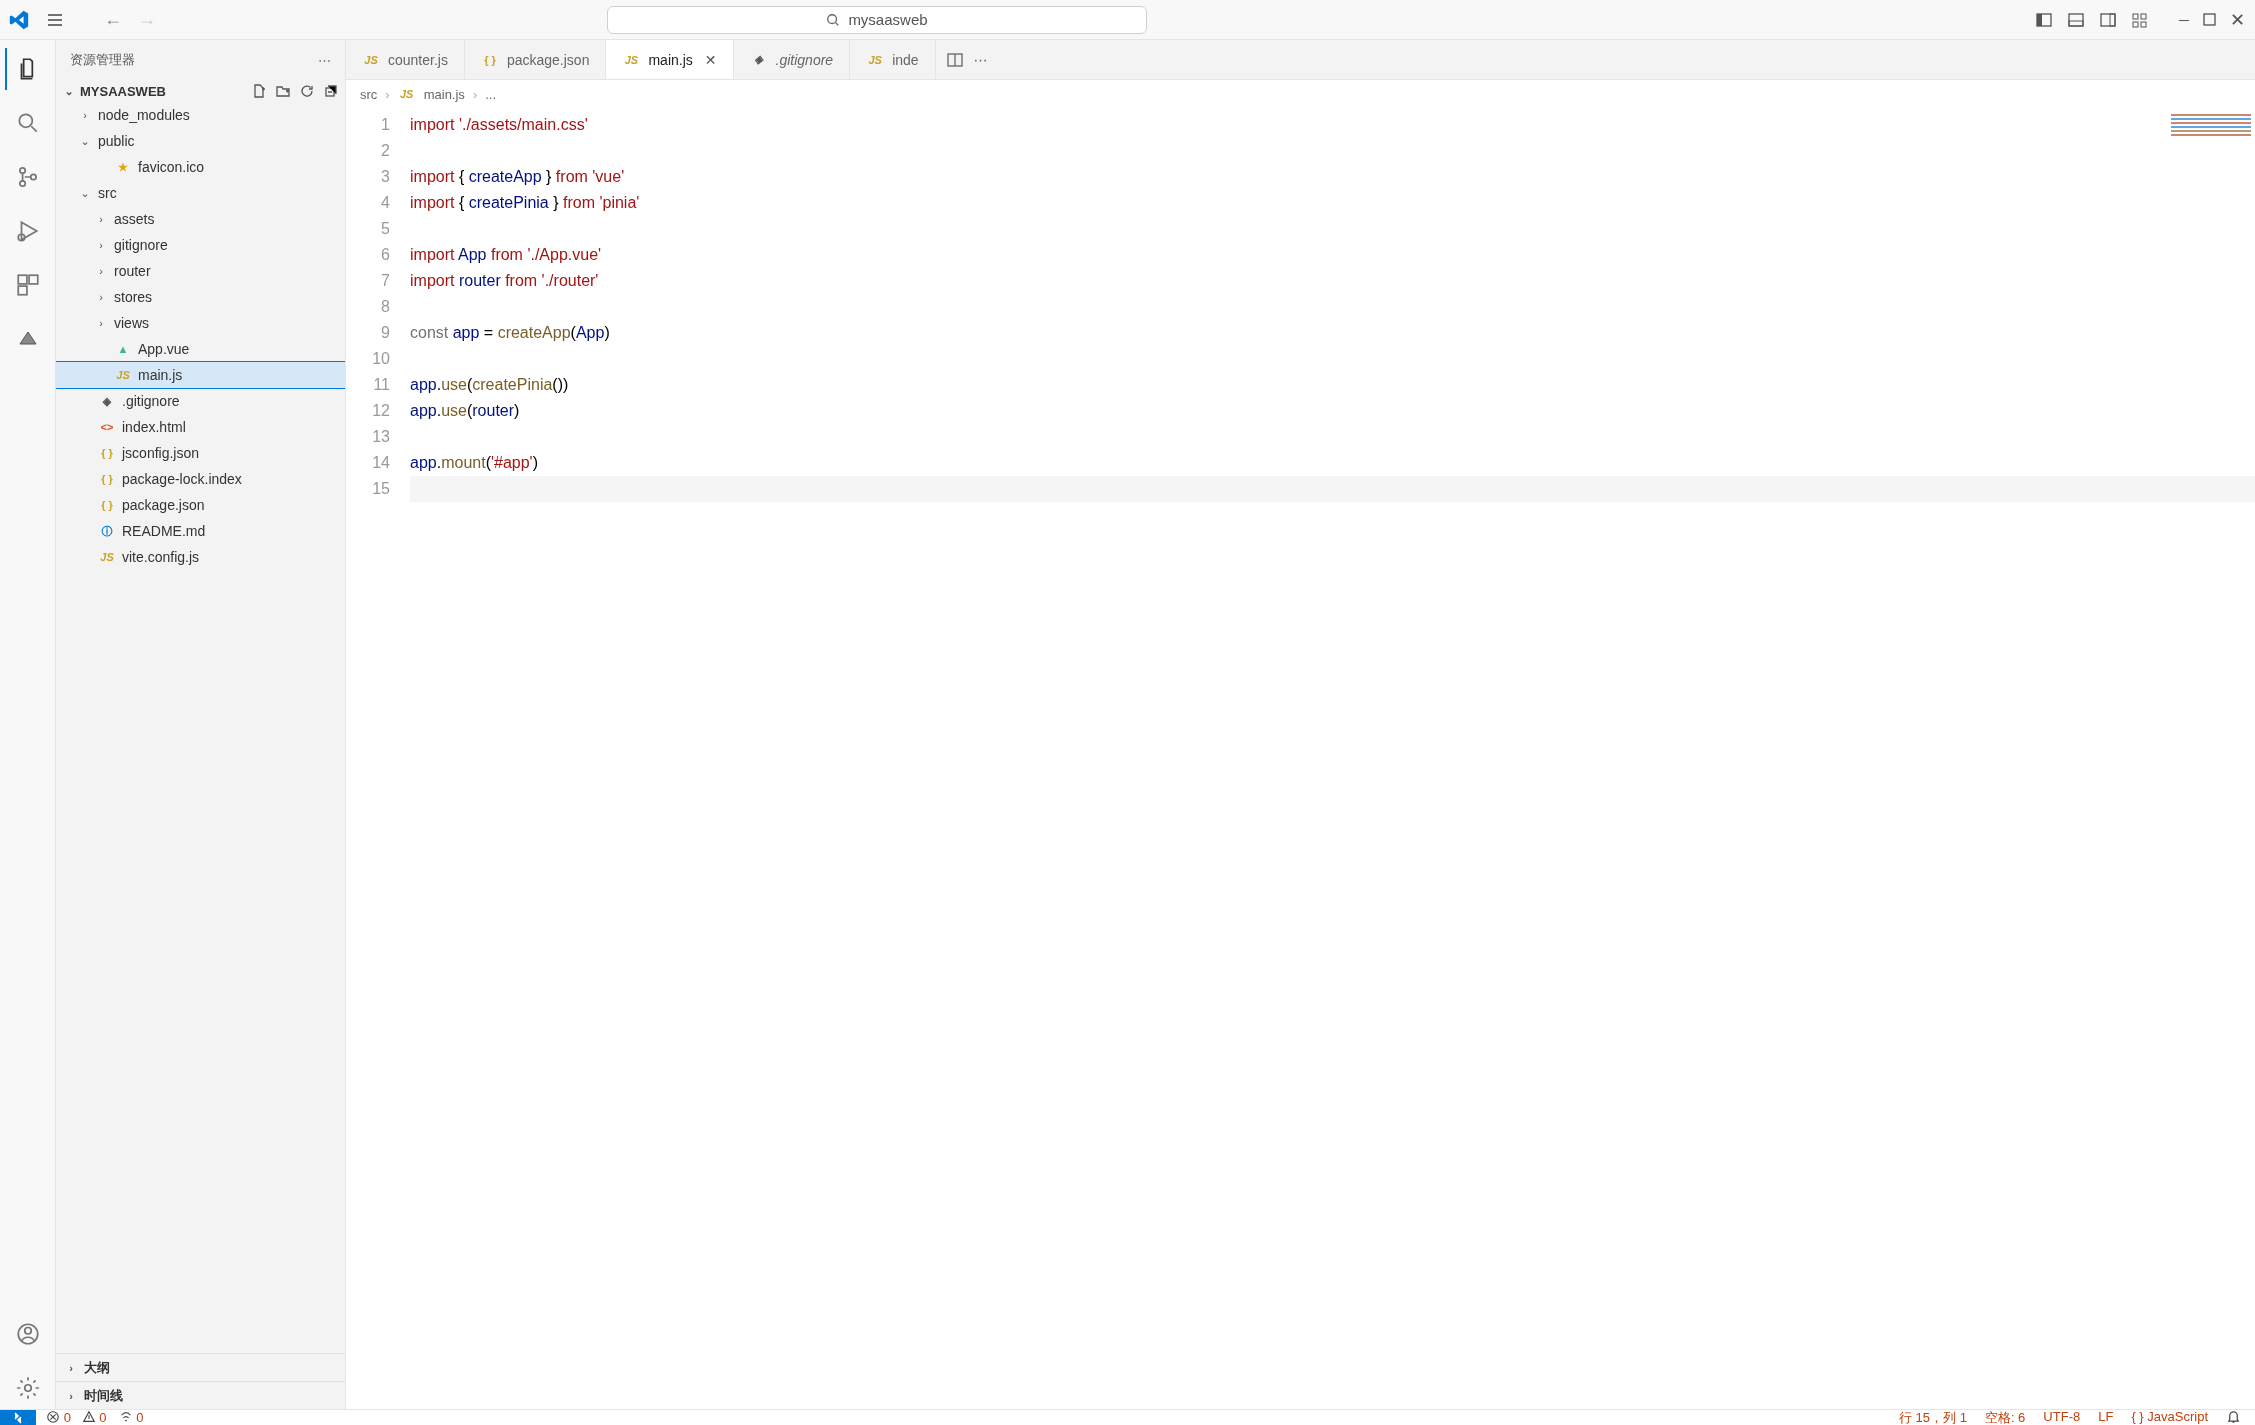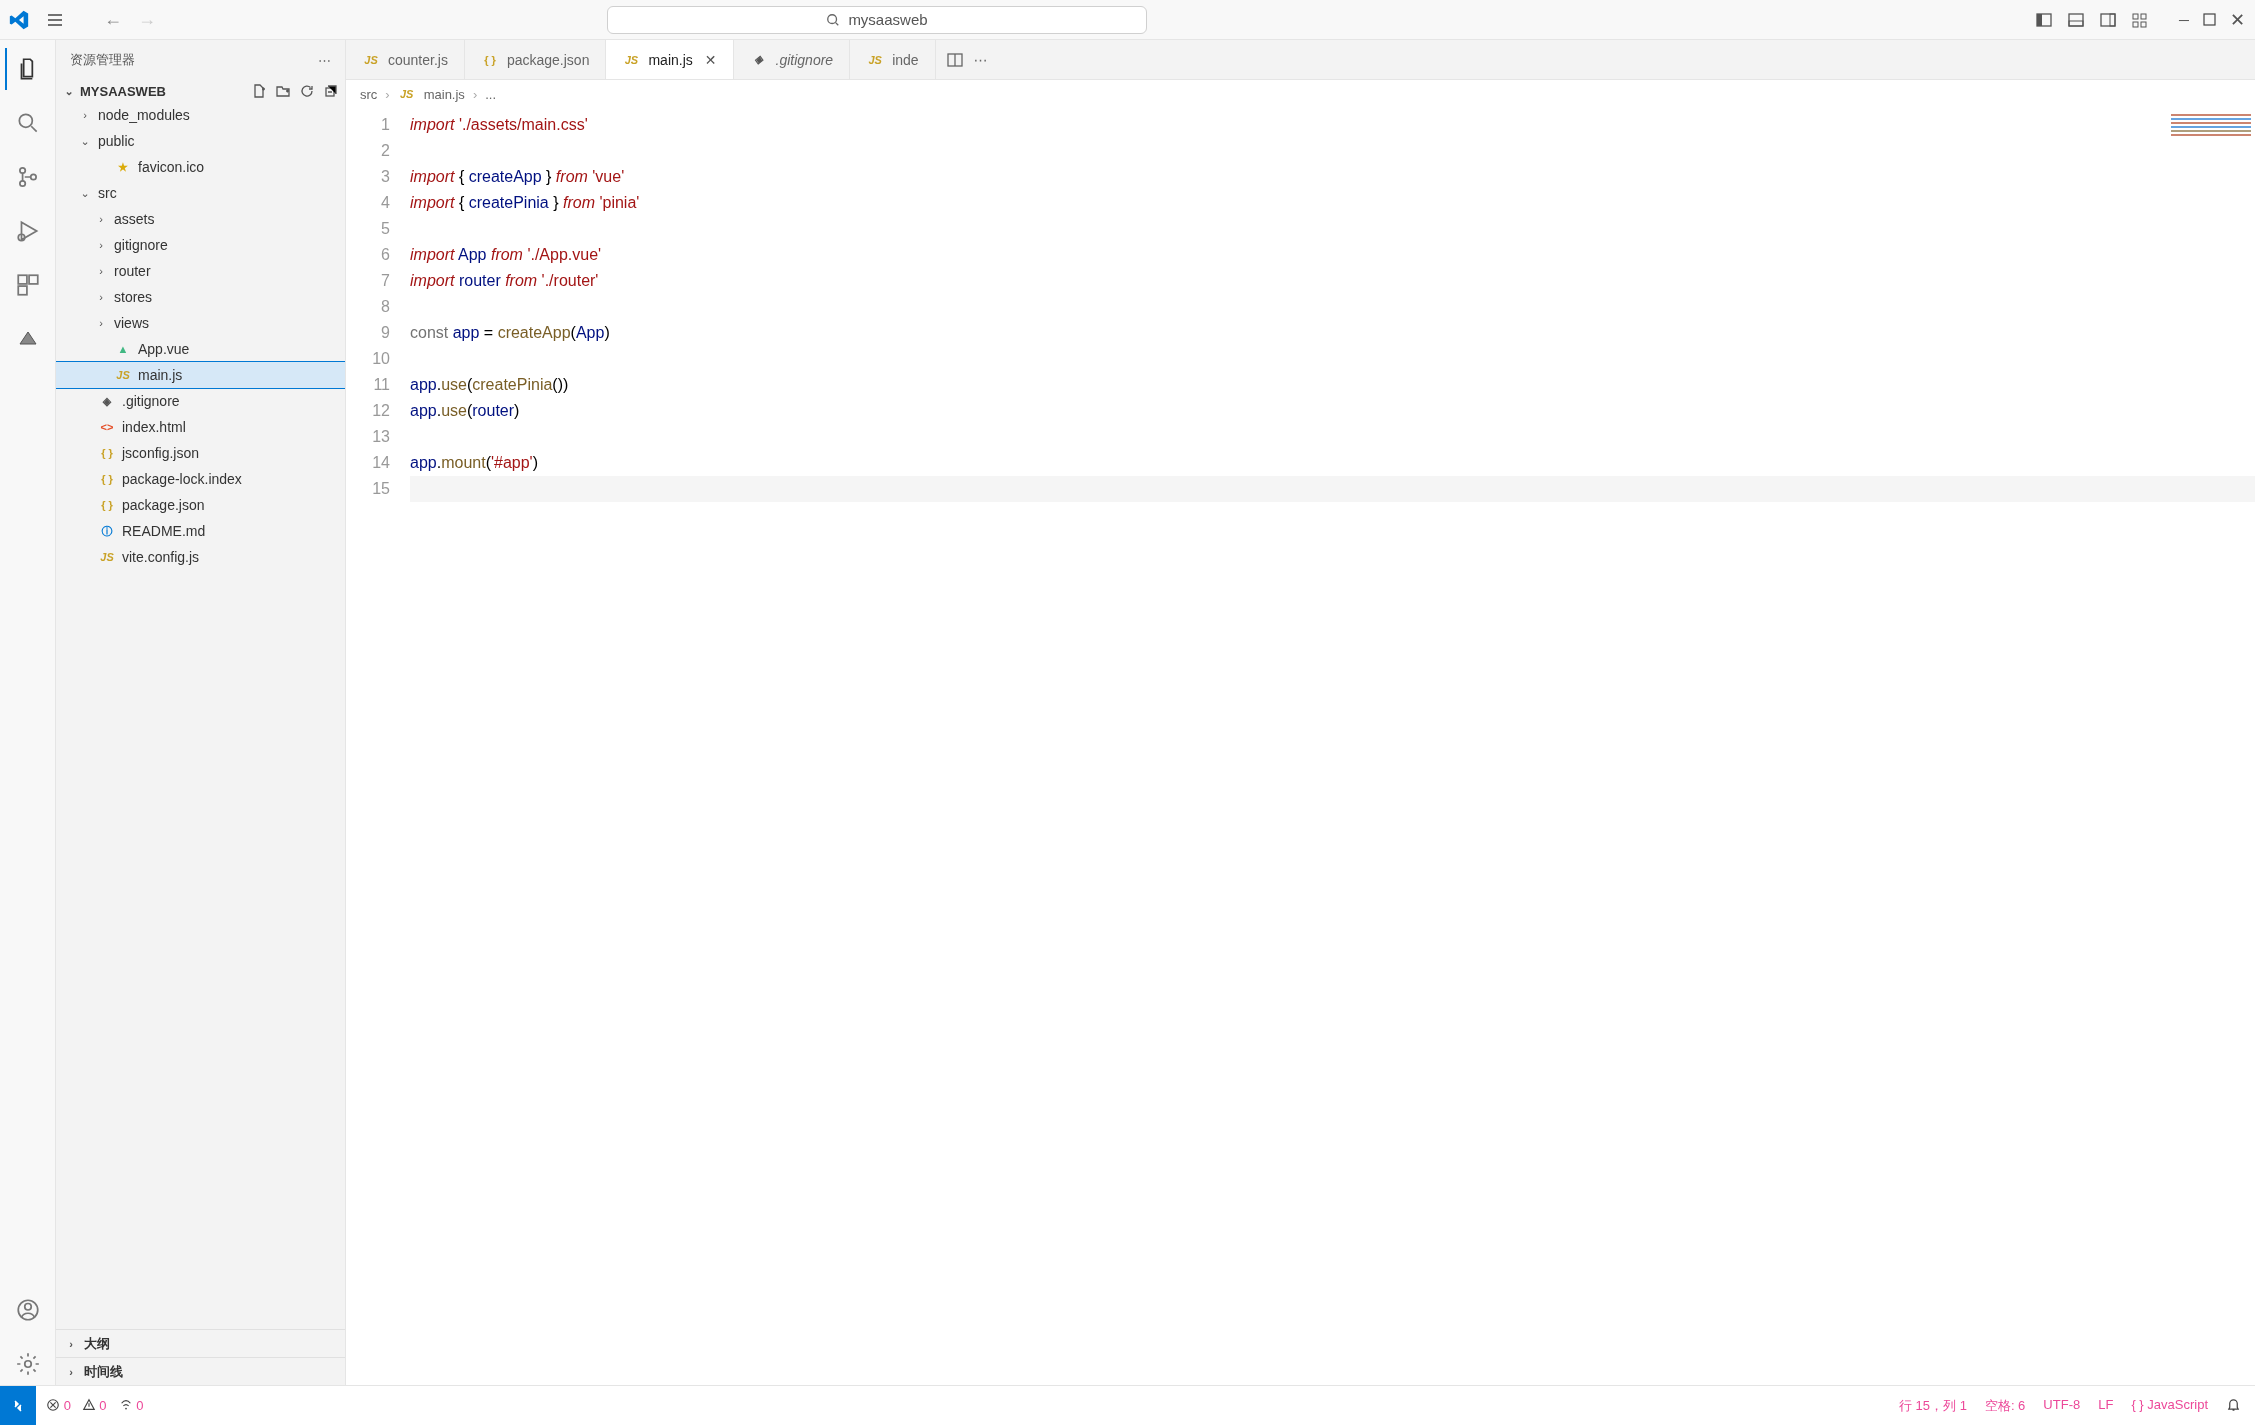--- a/index.html
+++ b/index.html
@@ -45,31 +45,31 @@
   .tab{display:flex;align-items:center;gap:8px;padding:0 16px;border-right:1px solid #e5e5e5;color:#666;font-size:14px;cursor:pointer;position:relative;}
   .tab.italic{font-style:italic;}
   .tab.active{background:#fff;color:#222;}
   .tab .close{font-size:14px;color:#555;margin-left:4px;}
   .tab-overflow{padding:0 10px;display:flex;align-items:center;color:#666;gap:10px;}
   .breadcrumbs{height:28px;display:flex;align-items:center;gap:8px;padding:0 14px;color:#666;font-size:13px;}
   .breadcrumbs .sep{color:#aaa;}
   .editor{flex:1;position:relative;display:flex;overflow:auto;background:#fff;}
   .gutter{width:56px;text-align:right;color:#999;font-family:Consolas,Menlo,monospace;font-size:16px;line-height:26px;padding:4px 12px 0 0;user-select:none;}
   .code{flex:1;font-family:Consolas,Menlo,monospace;font-size:16px;line-height:26px;padding:4px 0 0 8px;white-space:pre;}
-  .code .kw{color:#a31515;font-weight:normal;font-style:italic;}
+  .code .kw{color:#a31515;font-weight:normal;}
   .code .kw-blue{color:#737373;}
   .code .ident{color:#001080;}
   .code .fn{color:#795e26;}
   .code .str{color:#a31515;}
   .code .punc{color:#000;}
   .line-current{background:#f5f5f5;}
   .minimap{position:absolute;top:6px;right:4px;width:80px;height:30px;display:flex;flex-direction:column;gap:2px;}
   .minimap div{height:2px;background:#b6c;opacity:.6;}
   
-  .statusbar{height:40px;background:#fff;border-top:1px solid #e5e5e5;display:flex;align-items:center;font-size:13px;color:#ec4899;}
+  .statusbar{height:16px;background:#fff;border-top:1px solid #e5e5e5;display:flex;align-items:center;font-size:13px;color:#c2410c;}
   .remote{background:#0078d4;color:#fff;height:100%;display:flex;align-items:center;padding:0 10px;}
   .status-left{display:flex;align-items:center;gap:12px;padding-left:10px;}
   .status-right{margin-left:auto;display:flex;align-items:flex-start;gap:18px;padding-right:14px;}
   svg{display:block;}
 </style>
 </head>
 <body>
 
 <div class="titlebar">
   <span class="vsc-logo">

